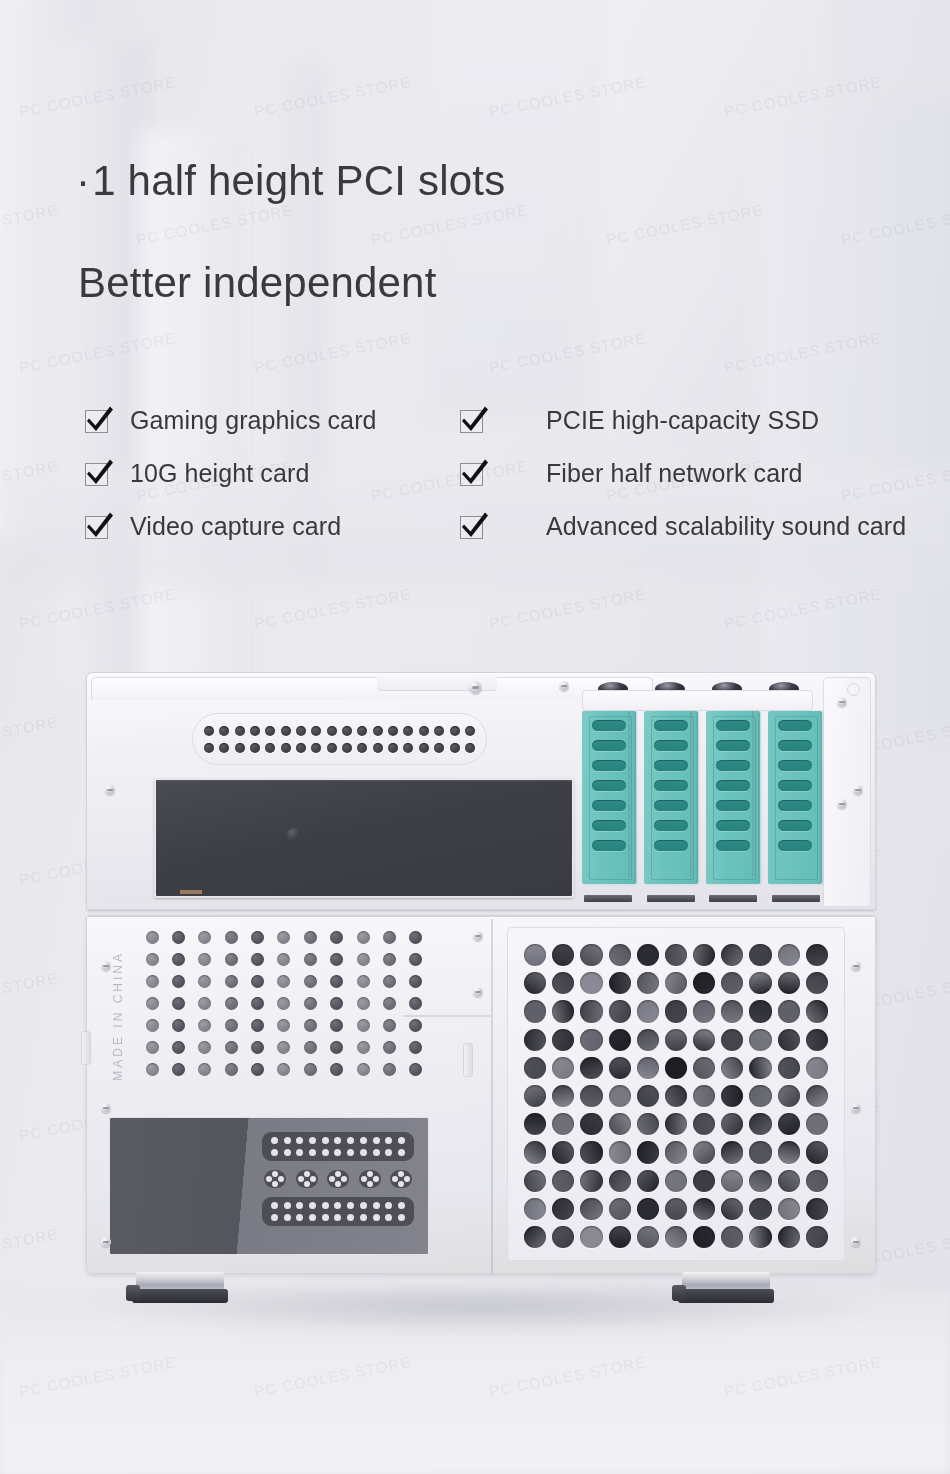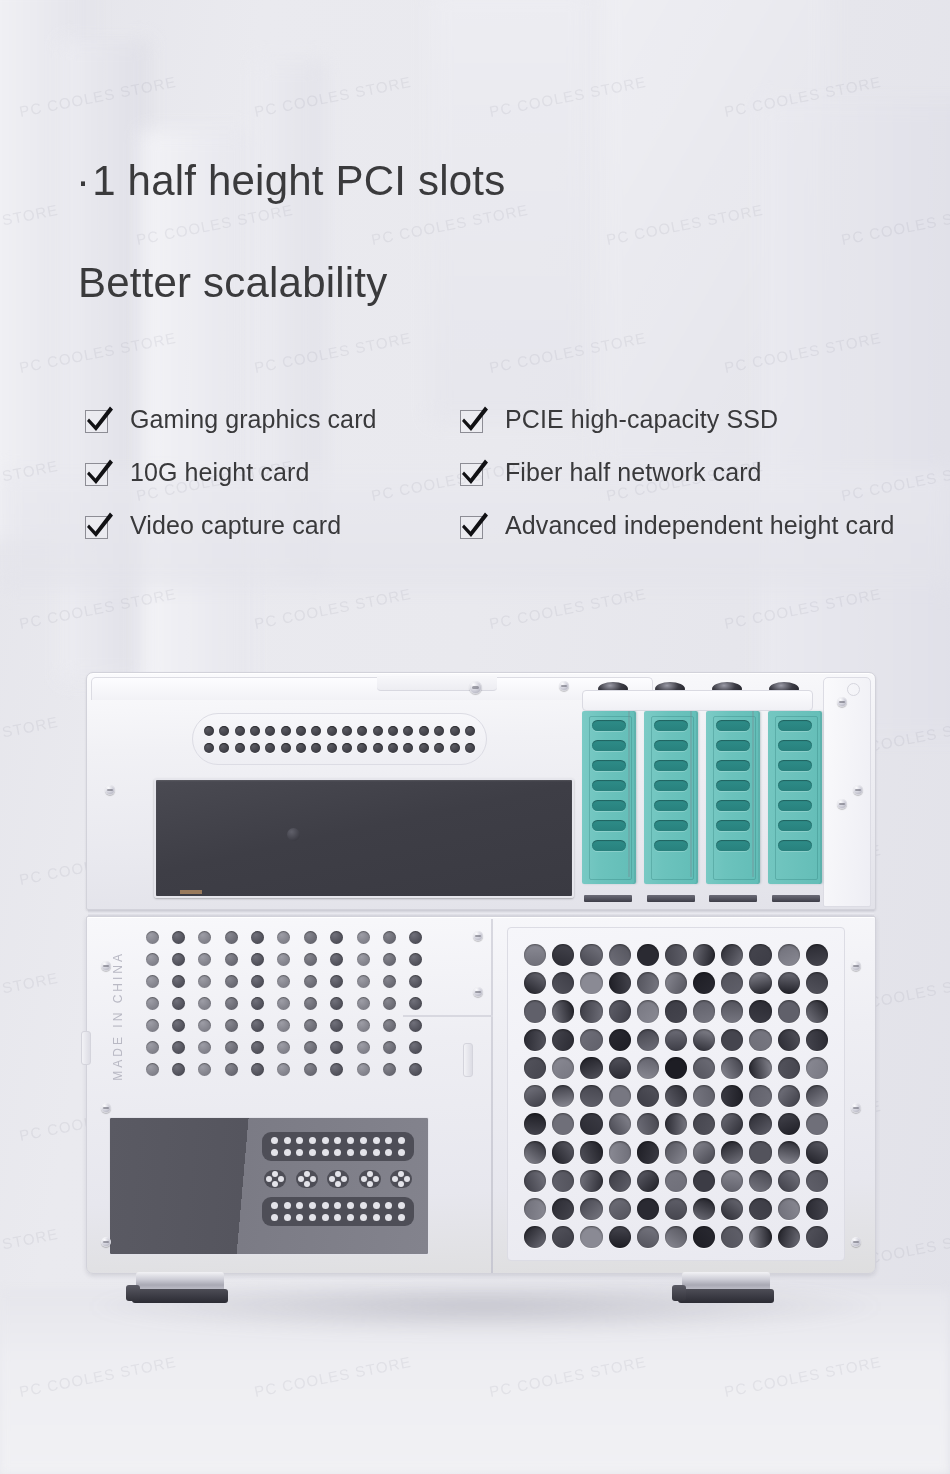--- a/index.html
+++ b/index.html
@@ -57,23 +57,23 @@
   }
   .headline .lead{display:inline-block;transform:translateX(-2px);}
   .subhead{
     position:absolute;left:78px;top:262px;
     font-size:42px;line-height:1;color:#3a3a3c;font-weight:400;
     letter-spacing:.2px;
   }
 
   .features{position:absolute;left:84px;top:404px;width:860px;}
   .frow{display:flex;margin-bottom:22px;}
-  .fcol{display:flex;align-items:flex-start;}
+  .fcol{display:flex;align-items:center;}
   .fcol.left{width:375px;flex:0 0 375px;}
-  .fcol.right{flex:1;}
+  .fcol.right{flex:1;gap:41px;}
   .cbox{
     position:relative;width:28px;height:28px;flex:0 0 28px;
     margin-top:3px;margin-right:18px;
   }
   .cbox .sq{
     position:absolute;left:1px;top:3px;width:23px;height:23px;
     border:1.6px solid #8d8d95;background:rgba(255,255,255,.18);
     box-sizing:border-box;
   }
   .cbox svg{position:absolute;left:0;top:-4px;width:30px;height:32px;}
@@ -1063,21 +1063,21 @@
     <div class="nub"></div>
   </div>
 </div>
 
 <div class="content">
 
   <div class="headline">
     <span class="lead">·</span><span>1 half height PCI slots</span>
   </div>
 
-  <div class="subhead">Better scalability</div>
+  <div class="subhead">Better independent</div>
 
   <div class="features" id="featureList">
       <div class="frow">
         <div class="fcol left">
           <span class="cbox">
             <span class="sq"></span>
             <svg viewBox="0 0 30 32">
               <path d="M5 15.5 L11.5 22.5 L26 3.5 L29 6.5 L12 28 L3 18 Z" fill="#111114"></path>
             </svg>
           </span>
@@ -1123,18 +1123,18 @@
           </span>
           <span class="flabel">Video capture card</span>
         </div>
         <div class="fcol right">
           <span class="cbox">
             <span class="sq"></span>
             <svg viewBox="0 0 30 32">
               <path d="M5 15.5 L11.5 22.5 L26 3.5 L29 6.5 L12 28 L3 18 Z" fill="#111114"></path>
             </svg>
           </span>
-          <span class="flabel">Advanced independent height card</span>
+          <span class="flabel">Advanced scalability sound card</span>
         </div>
       </div>
     </div>
 
 </div>
 
 </body></html>

